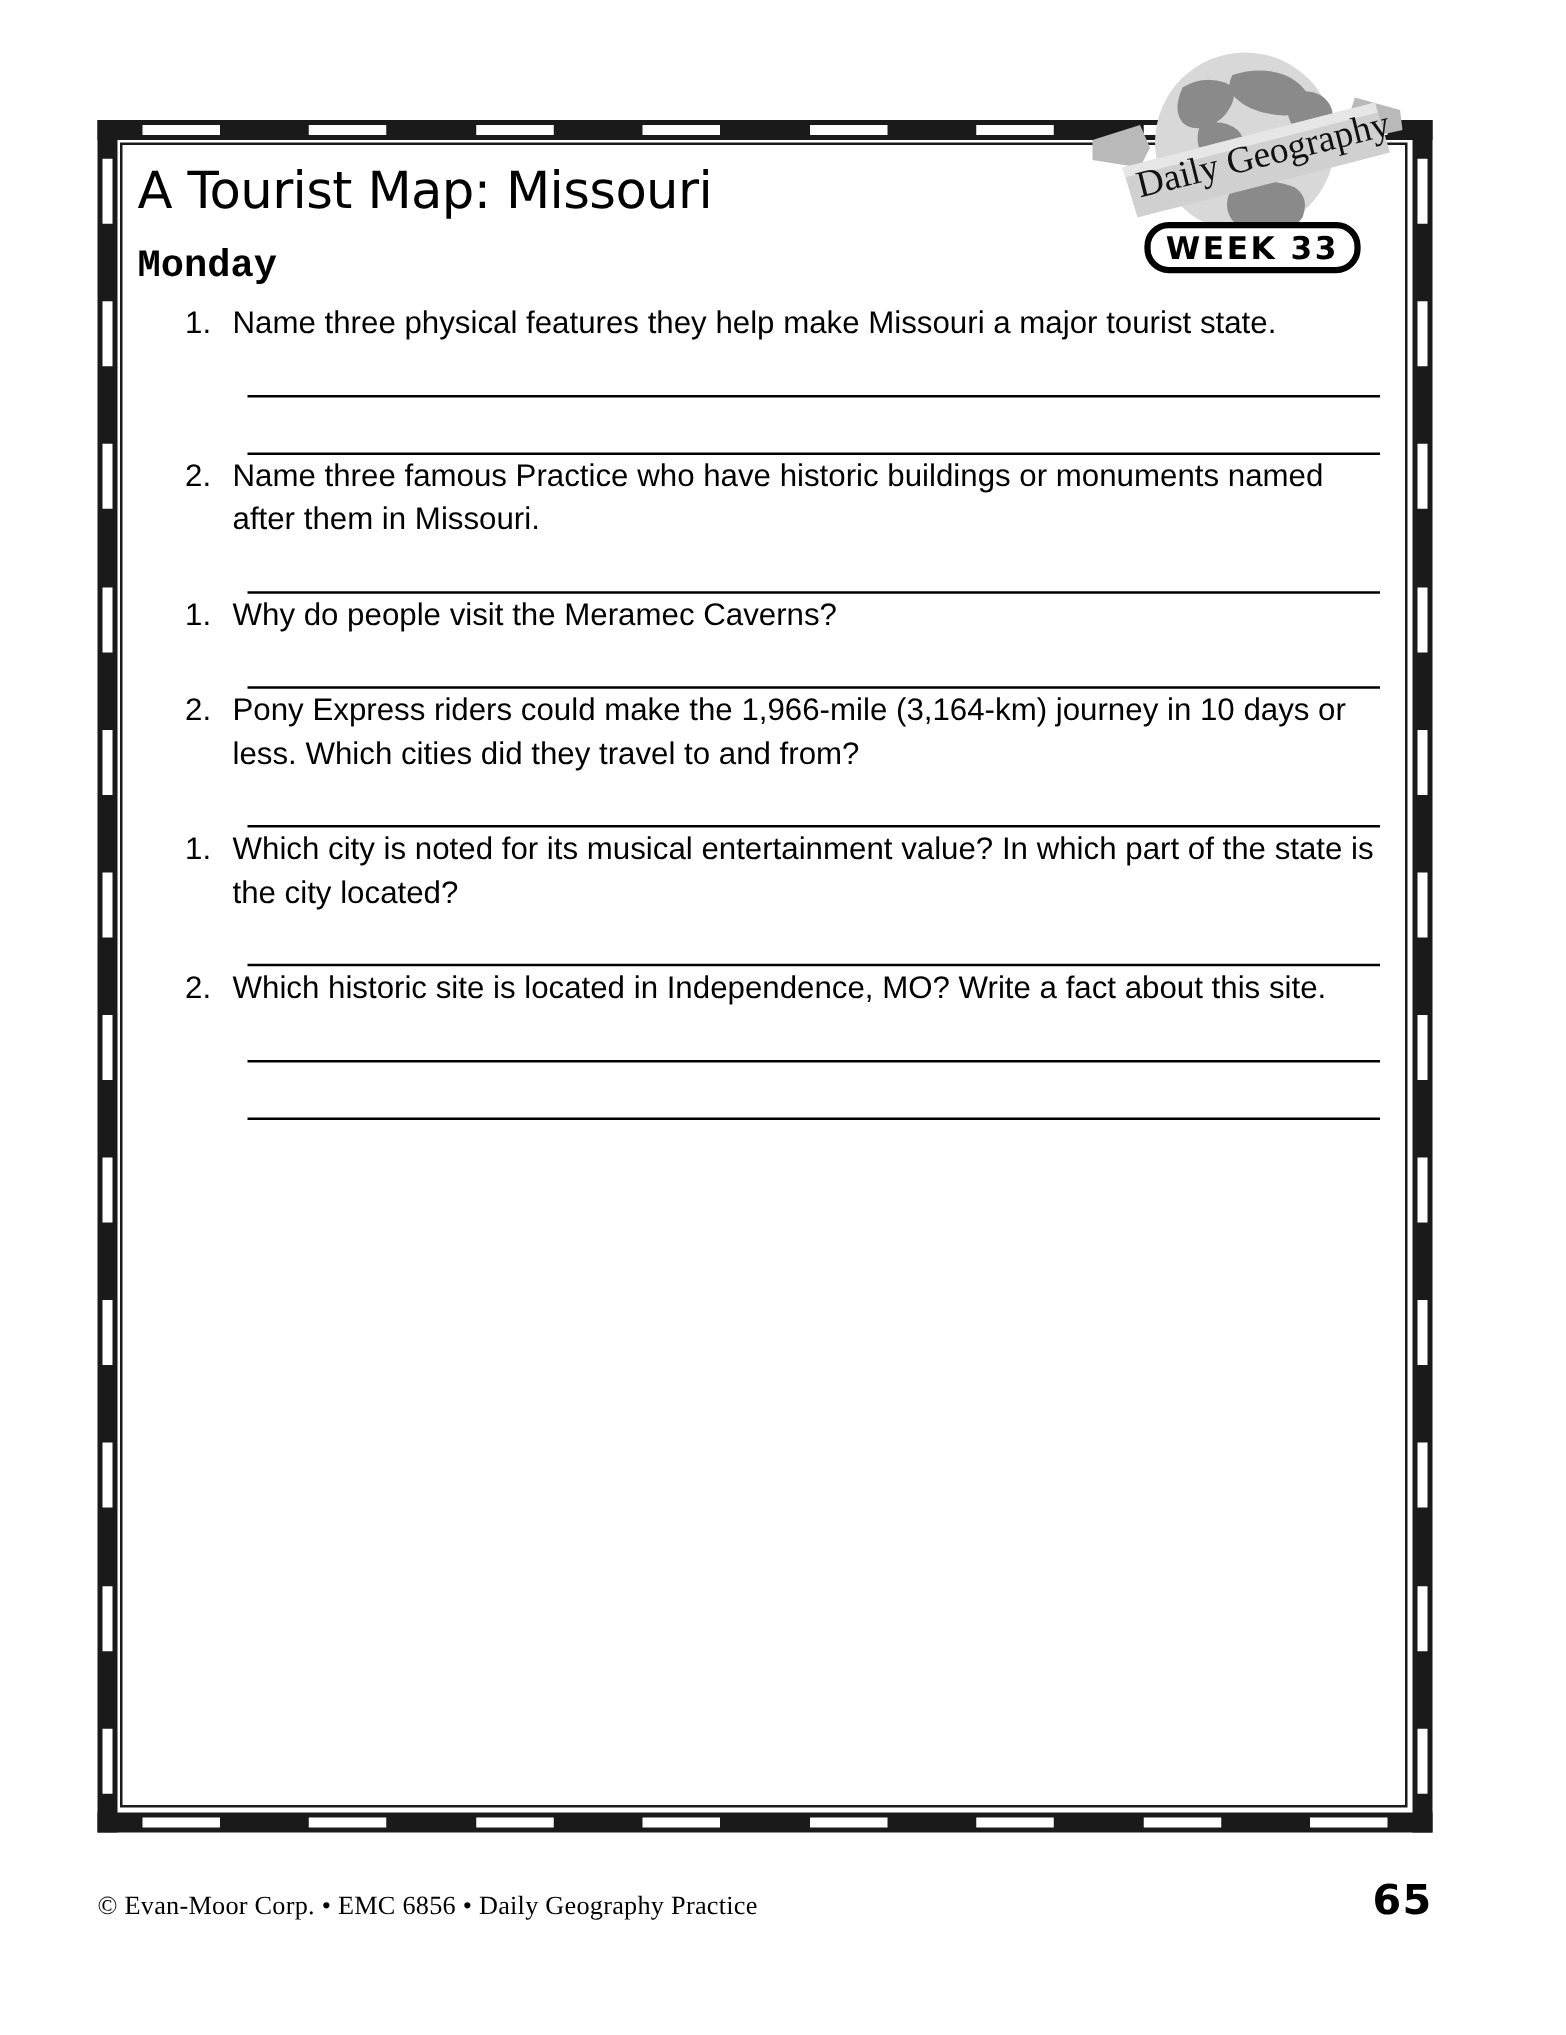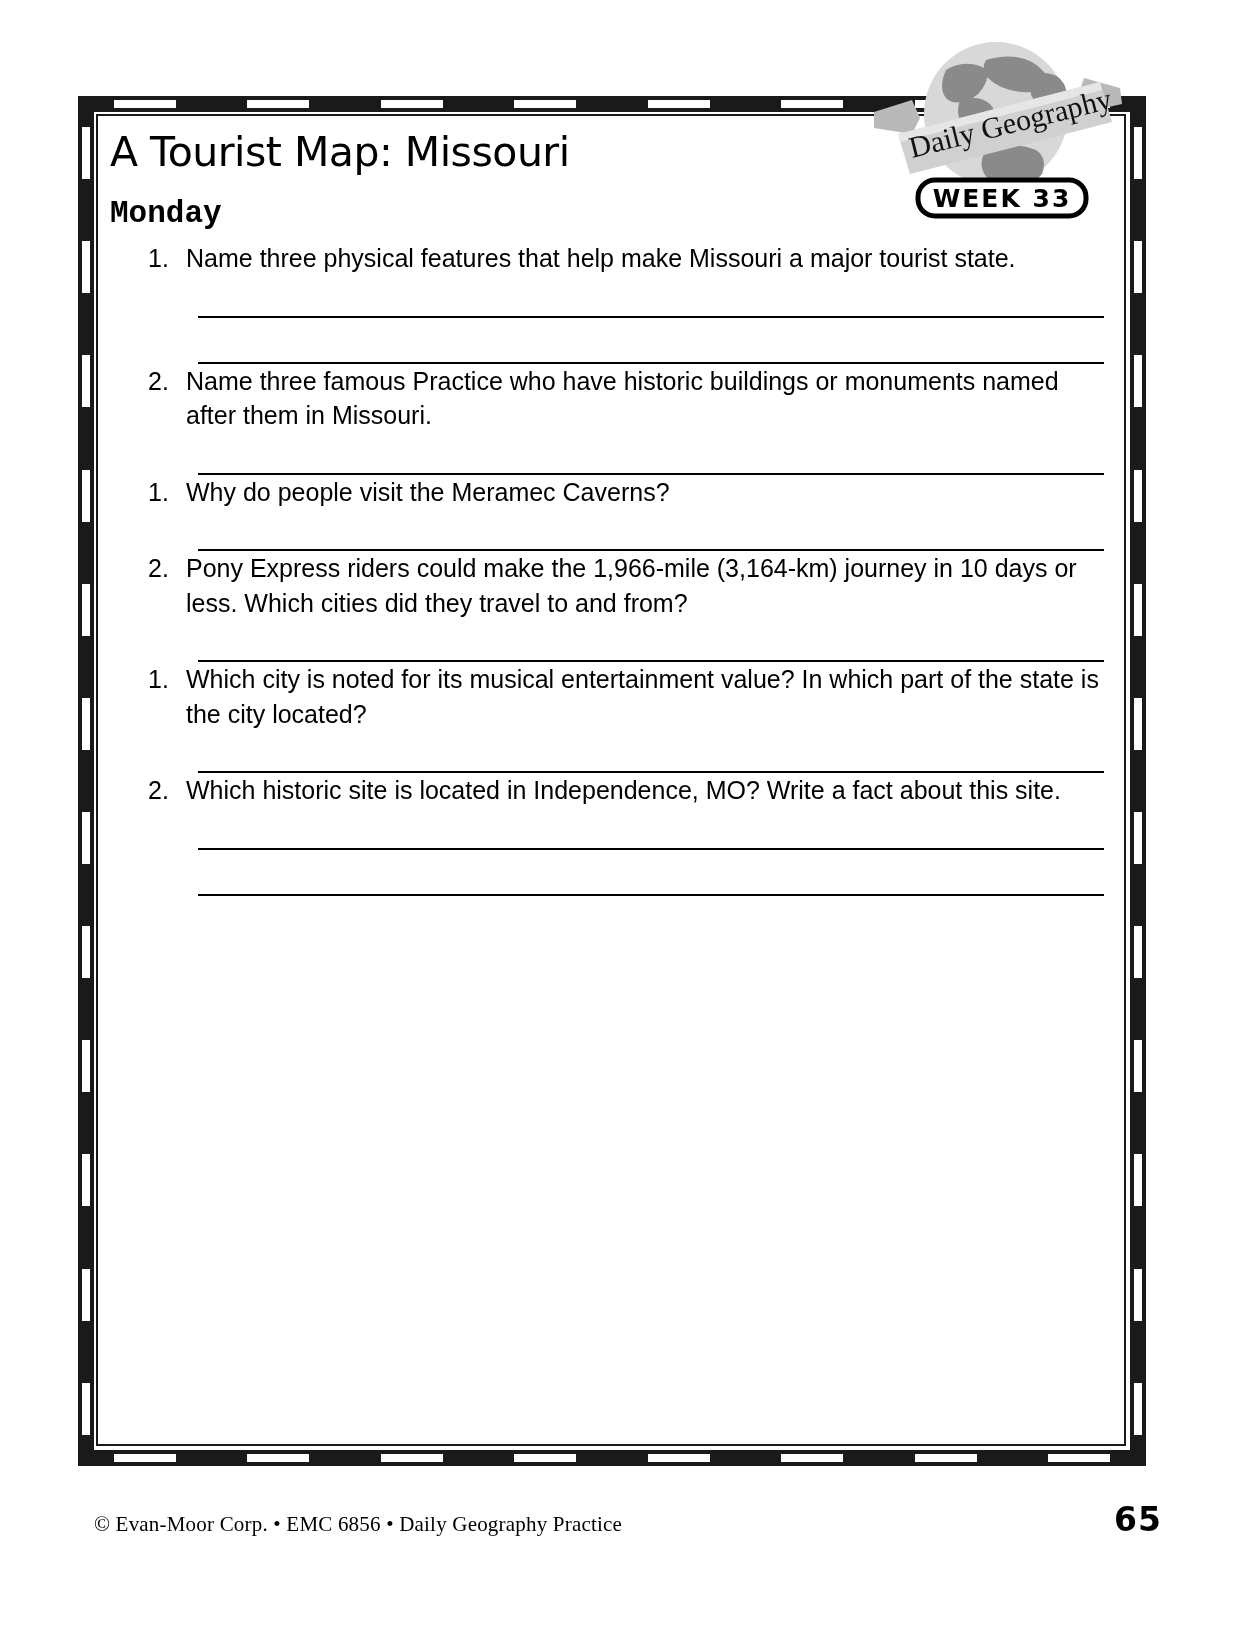--- a/index.html
+++ b/index.html
@@ -145,21 +145,21 @@
     top: 30px;
     width: 260px;
     height: 190px;
     z-index: 6;
   }
   .logo svg { display: block; }
 
   
   .footer {
     position: absolute;
-    left: 94px;
+    left: 78px;
     top: 1500px;
     width: 1068px;
     display: flex;
     align-items: baseline;
     justify-content: space-between;
   }
   .footer-credit {
     font-family: "Liberation Serif", serif;
     font-size: 21px;
     color: #000000;
@@ -260,21 +260,21 @@
     <text x="134" y="177" text-anchor="middle" font-family="DejaVu Sans, sans-serif" font-size="25" font-weight="bold" letter-spacing="2" fill="#000000">WEEK 33</text>
   </svg>
 </div>
 
 <div class="sheet">
   <h1 class="page-title">A Tourist Map: Missouri</h1>
   <div id="days-container">
       <div class="day-heading first">Monday</div>
       <div class="question">
         <div class="q-num">1.</div>
-        <div class="q-text">Name three physical features that help make Missouri a major tourist state.</div>
+        <div class="q-text">Name three physical features they help make Missouri a major tourist state.</div>
       </div>
       <div class="answer-lines">
         <div class="answer-line first"></div>
         <div class="answer-line"></div>
       </div>
       <div class="question">
         <div class="q-num">2.</div>
         <div class="q-text">Name three famous Practice who have historic buildings or monuments named after them in Missouri.</div>
       </div>
       <div class="answer-lines">

